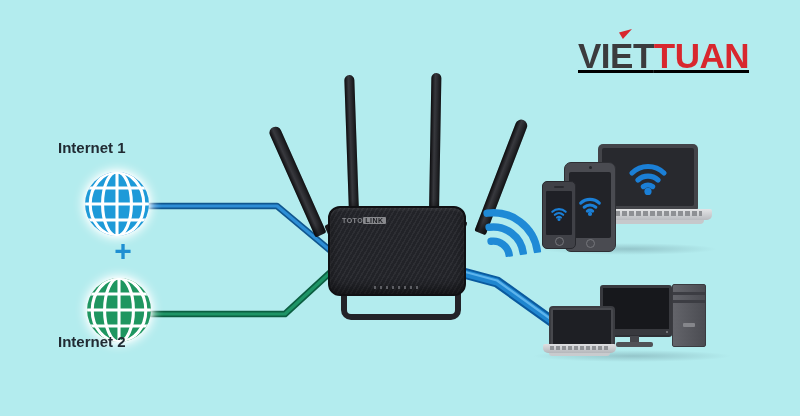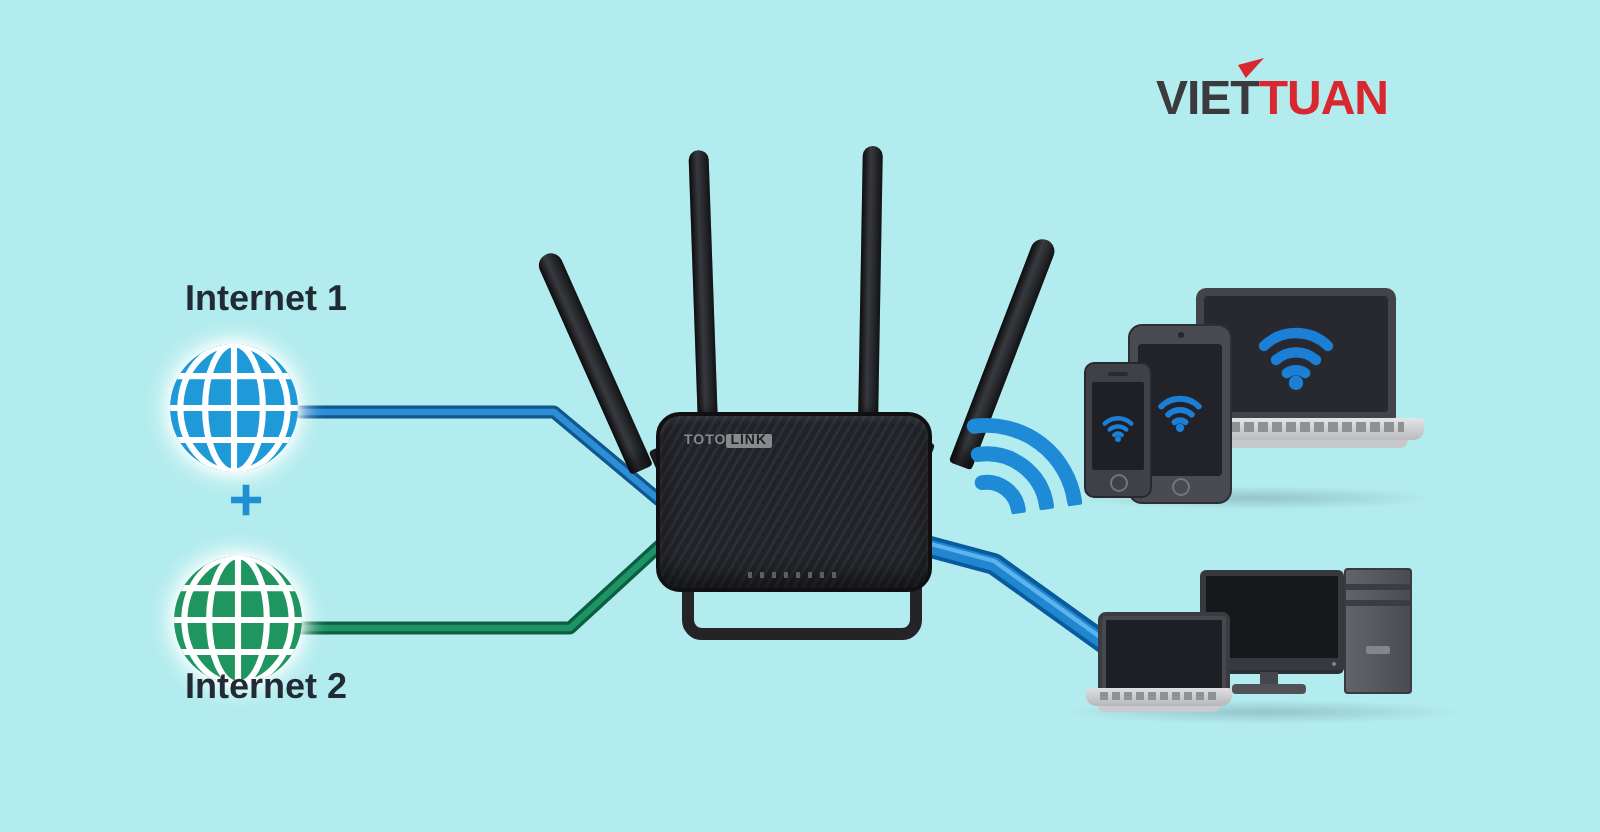--- a/index.html
+++ b/index.html
@@ -1,30 +1,30 @@
 <!DOCTYPE html>
 <html><head>
 <meta charset="utf-8">
 <style>
   html,body{margin:0;padding:0;}
   #scene{position:relative;width:800px;height:416px;background:#b3ecee;overflow:hidden;
          font-family:"Liberation Sans",sans-serif;}
   .abs{position:absolute;}
 
   
-  .wan-label{left:58px;width:150px;text-align:center;font-size:18px;font-weight:bold;color:#212b33;}
+  .wan-label{left:58px;width:150px;text-align:left;font-size:15px;font-weight:bold;color:#212b33;}
   #internet1-label{top:139px;}
   #internet2-label{top:333px;}
   #plus-label{left:58px;top:234px;width:130px;text-align:center;font-size:30px;font-weight:800;color:#1e8fd2;}
   .globe{filter:drop-shadow(0 0 6px rgba(255,255,255,0.95)) drop-shadow(0 0 2px rgba(255,255,255,0.9));}
   #globe1{left:84px;top:171px;}
   #globe2{left:86px;top:277px;}
 
   
-  #logo{left:578px;top:36px;font-size:24px;font-weight:800;letter-spacing:-0.5px;white-space:nowrap;}
+  #logo{left:578px;top:36px;font-size:35px;font-weight:800;letter-spacing:-0.5px;white-space:nowrap;text-decoration:underline;}
   #logo .viet{color:#3b3b3d;}
   #logo .tuan{color:#d8272e;}
   #logo-accent{left:41px;top:-7px;width:13px;height:10px;background:#d8272e;
                clip-path:polygon(0 35%,100% 0,30% 100%);}
 
   
   .antenna{background:linear-gradient(90deg,#101013,#3a3b40 40%,#17181b);
            border-radius:6px 6px 2px 2px;transform-origin:50% 100%;box-shadow:inset 0 -8px 6px rgba(0,0,0,.4);}
   #ant-inner-left{left:349px;top:75px;width:10px;height:138px;transform:rotate(-2deg);}
   #ant-inner-right{left:429px;top:73px;width:10px;height:140px;transform:rotate(1deg);}

